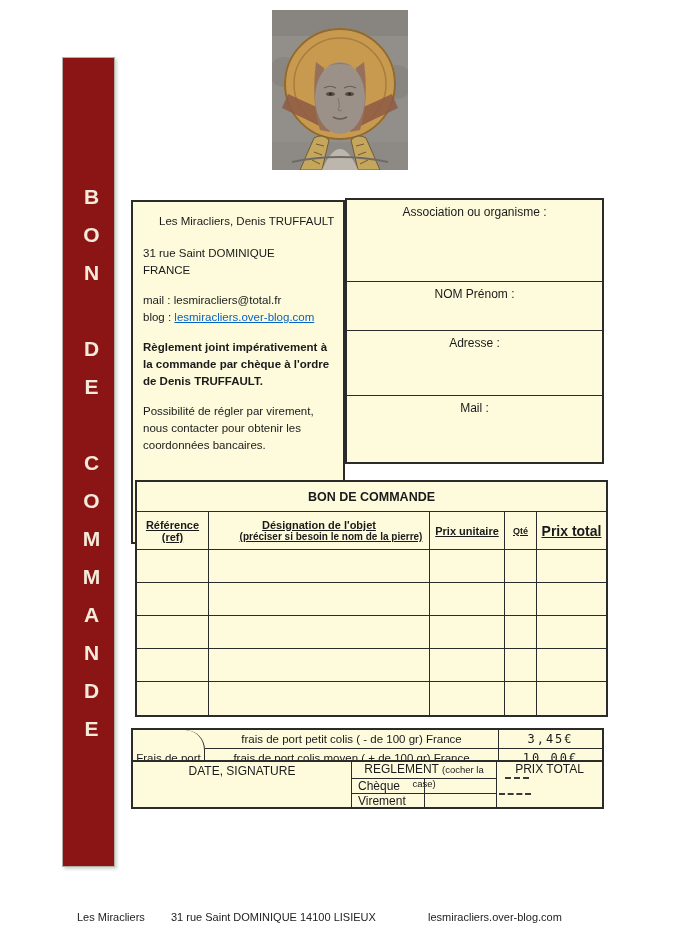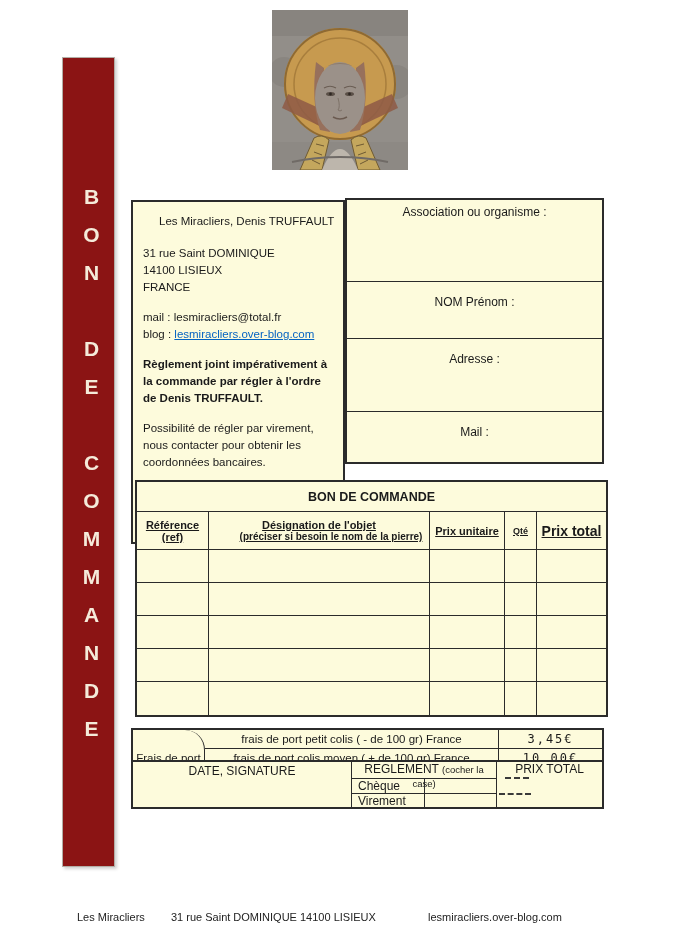--- a/index.html
+++ b/index.html
@@ -30,21 +30,21 @@
     background:var(--cell-bg);border:2px solid var(--line);
     padding:11px 8px 0 10px;font-size:11.5px;line-height:17px;}
   .contact .c-title{margin-left:16px;margin-bottom:15px;}
   .contact .c-block{margin-bottom:13px;}
   .contact .bold{font-weight:bold;}
   .contact a, .linklike{color:var(--link);text-decoration:underline;}
 
   
   .fields{position:absolute;left:345px;top:198px;width:259px;height:266px;
     background:var(--cell-bg);border:2px solid var(--line);
-    display:grid;grid-template-rows:82px 49px 65px 35px 1fr;gap:8px;}
+    display:grid;grid-template-rows:82px 49px 65px 35px 1fr;}
   .field-cell{border-bottom:1px solid var(--line);text-align:center;
     padding-top:5px;font-size:12px;}
   .field-cell:last-child{border-bottom:none;}
 
   
   .order{position:absolute;left:135px;top:480px;width:473px;
     background:var(--cell-bg);border:2px solid var(--line);
     display:grid;grid-template-columns:72px 221px 75px 32px 1fr;
     grid-template-rows:30px 38px repeat(5,33px);}
   .o-title{grid-column:1/6;border-bottom:1px solid var(--line);
@@ -162,28 +162,27 @@
       <div class="bletter">A</div>
       <div class="bletter">N</div>
       <div class="bletter">D</div>
       <div class="bletter">E</div>
     </div>
 
   <div class="contact">
     <div class="c-title">Les Miracliers, Denis TRUFFAULT</div>
     <div class="c-block">
       <div>31 rue Saint DOMINIQUE</div>
-      <div>14100 LISIEUX</div>
       <div>FRANCE</div>
     </div>
     <div class="c-block">
       <div><span>mail :</span> <span>lesmiracliers@total.fr</span></div>
       <div><span>blog :</span> <span class="linklike">lesmiracliers.over-blog.com</span></div>
     </div>
-    <div class="c-block bold">Règlement joint impérativement à la commande par régler à l'ordre de Denis TRUFFAULT.</div>
+    <div class="c-block bold">Règlement joint impérativement à la commande par chèque à l'ordre de Denis TRUFFAULT.</div>
     <div class="c-block">Possibilité de régler par virement, nous contacter pour obtenir les coordonnées bancaires.</div>
   </div>
 
   <div class="fields" id="fields">
       <div class="field-cell">
         <div>Association ou organisme :</div>
       </div>
       <div class="field-cell">
         <div>NOM Prénom :</div>
       </div>

